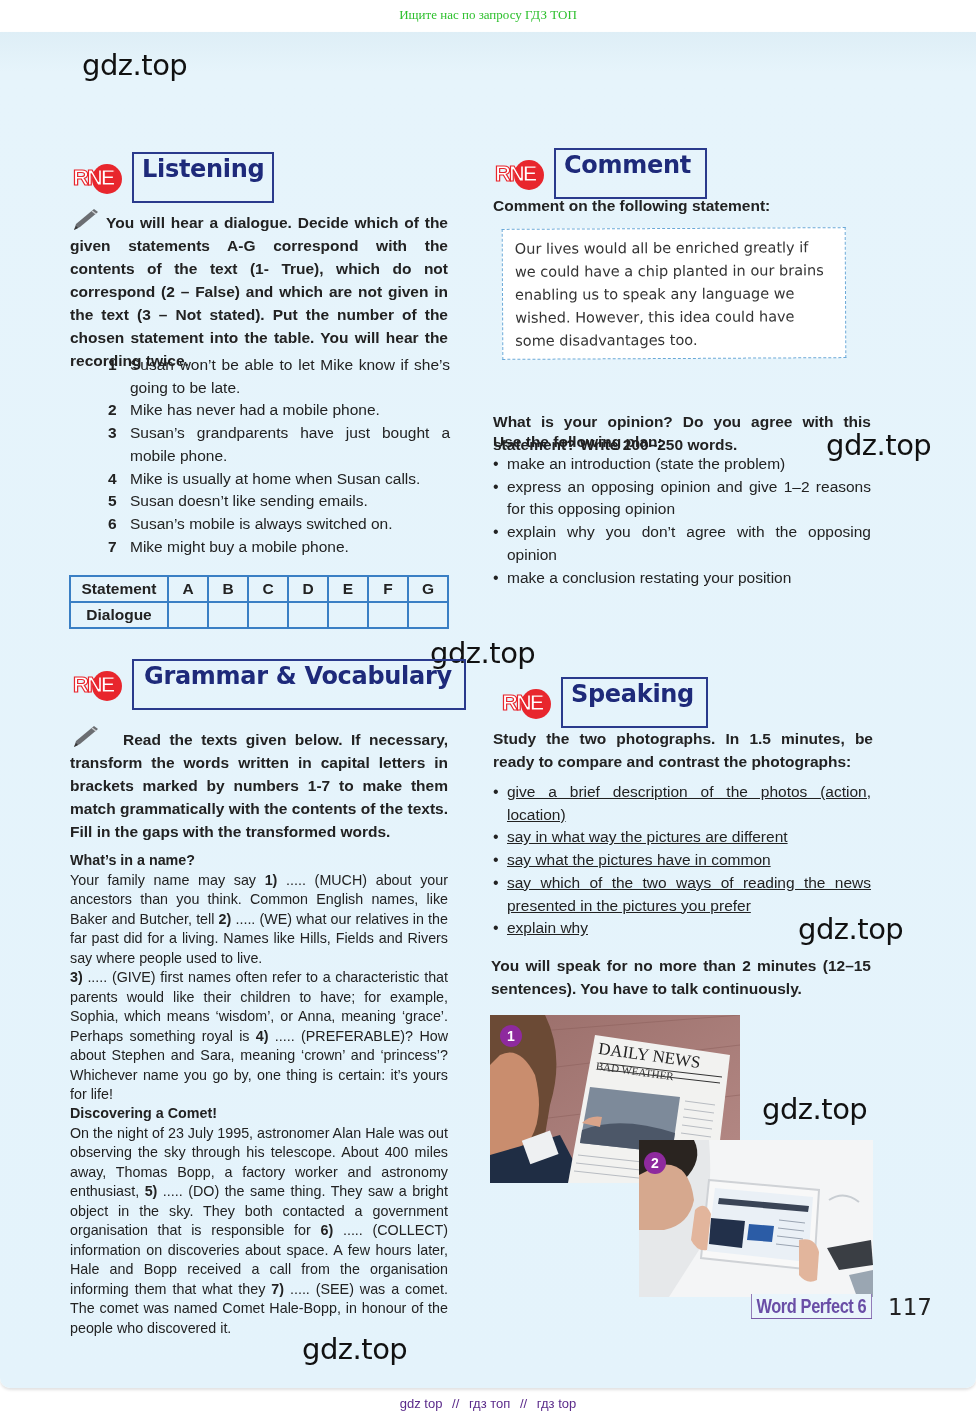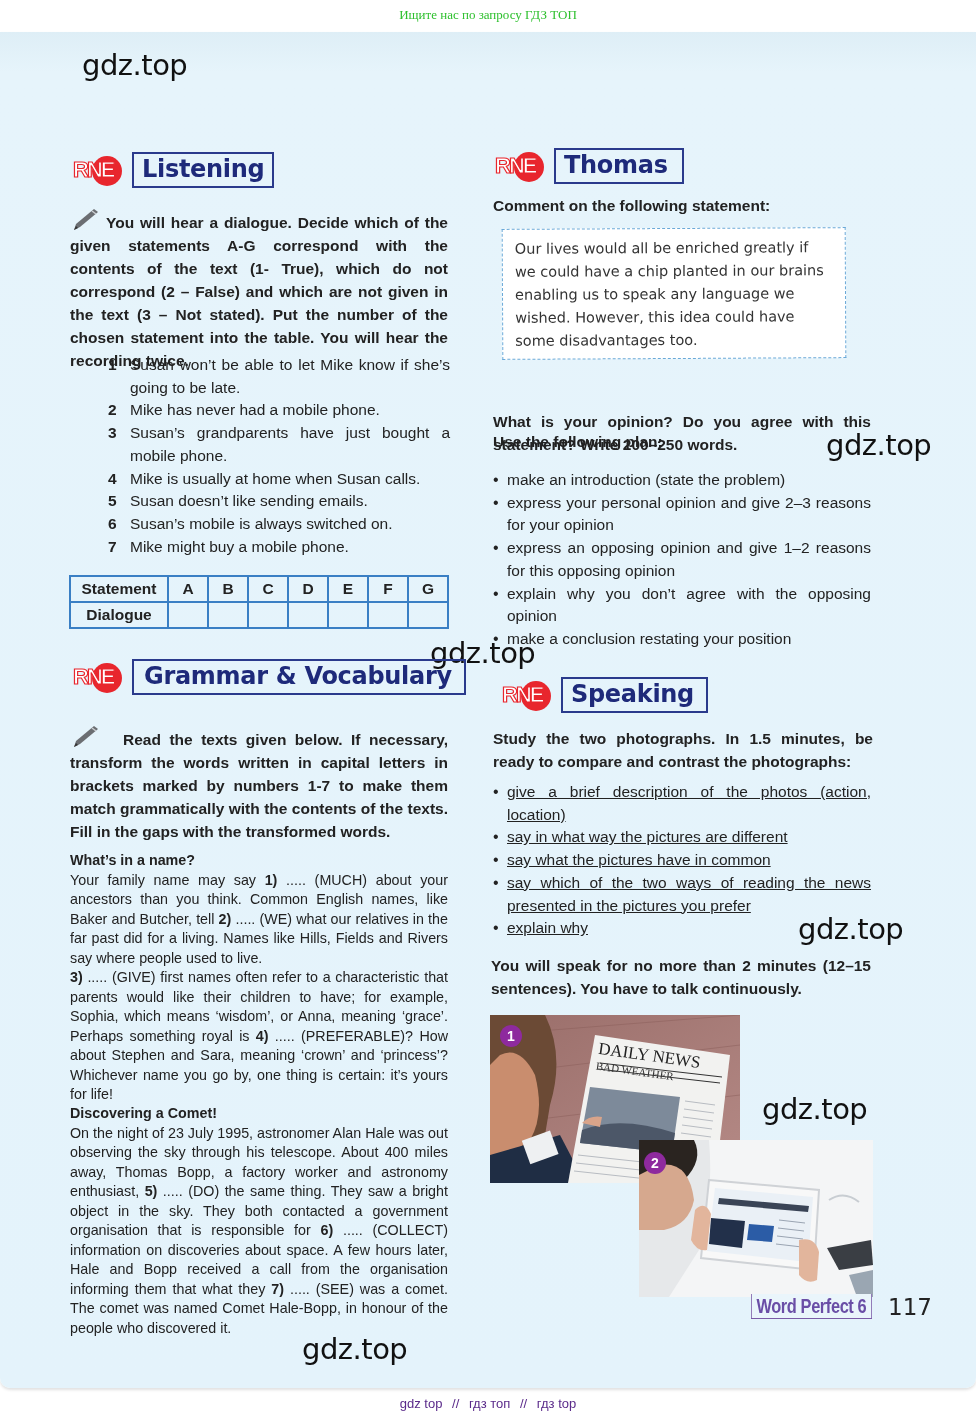--- a/index.html
+++ b/index.html
@@ -15,21 +15,21 @@
     font-size: 13px; color: #5a2a8a; line-height: 28px; }
   .bottom-bar span { margin: 0 3px; }
 
   .wm { position: absolute; font-family: "DejaVu Sans", sans-serif; font-size: 29px; color: #111; letter-spacing: -0.5px; }
 
   .sec-head { position: absolute; display: flex; align-items: center; }
   .rne { position: relative; width: 52px; height: 30px; margin-right: 8px; }
   .rne .circle { position: absolute; left: 20px; top: 1px; width: 30px; height: 30px; border-radius: 50%; background: #e8262d; }
   .rne .txt { position: absolute; left: 1px; top: 2px; font-family: "Liberation Sans", sans-serif; font-weight: bold;
     font-size: 22px; letter-spacing: -2px; color: #fff; -webkit-text-stroke: 1.2px #e8262d; }
-  .sec-title { border: 2px solid #2a3a8c; padding: 1px 8px 3px 8px; font-family: "DejaVu Sans", sans-serif; font-weight: bold;
+  .sec-title { border: 2px solid #2a3a8c; padding: 1px 8px 18px 8px; font-family: "DejaVu Sans", sans-serif; font-weight: bold;
     font-size: 24px; color: #1e2a7a; background: transparent; letter-spacing: -0.3px; }
   .para { position: absolute; font-size: 15.5px; line-height: 23px; text-align: justify; color: #222; }
   .para.bold { font-weight: bold; }
   .pen { display: inline-block; width: 32px; height: 26px; vertical-align: -4px; margin-right: 4px; }
 
   .numlist { position: absolute; list-style: none; font-size: 15.5px; line-height: 22.7px; color: #222; }
   .numlist li { display: flex; }
   .numlist .n { width: 22px; font-weight: bold; flex: none; }
   .numlist .t { flex: 1; text-align: justify; }
 
@@ -165,34 +165,33 @@
 
   <div class="story" style="left:70px; top:1072px; width:378px;">
     <span class="h">Discovering a Comet!</span><span>On the night of 23 July 1995, astronomer Alan Hale was out observing the sky through his telescope. About 400 miles away, Thomas Bopp, a factory worker and astronomy enthusiast, </span><b>5)</b><span> ..... (DO) the same thing. They saw a bright object in the sky. They both contacted a government organisation that is responsible for </span><b>6)</b><span> ..... (COLLECT) information on discoveries about space. A few hours later, Hale and Bopp received a call from the organisation informing them that what they </span><b>7)</b><span> ..... (SEE) was a comet. The comet was named Comet Hale-Bopp, in honour of the people who discovered it.</span>
   </div>
 
   <div class="sec-head" style="left:494px; top:116px;">
     <div class="rne">
       <div class="circle"></div>
         <div class="txt">RNE</div>
     </div>
-    <div class="sec-title" style="padding-right:14px;">Thomas</div>
+    <div class="sec-title" style="padding-right:14px;">Comment</div>
   </div>
 
   <div class="para bold" style="left:493px; top:162px; width:380px;">Comment on the following statement:</div>
 
   <div class="quote-box" style="left:502px; top:196px; width:344px;">Our lives would all be enriched greatly if we could have a chip planted in our brains enabling us to speak any language we wished. However, this idea could have some disadvantages too.</div>
 
   <div class="para bold" style="left:493px; top:342px; width:378px;margin-top:36px;">What is your opinion? Do you agree with this statement? Write 200–250 words.</div>
 
   <div class="para bold" style="left:493px; top:398px; width:378px;">Use the following plan:</div>
 
-  <ul class="bullets" style="left:493px; top:421px; width:378px;margin-top:16px;">
+  <ul class="bullets" style="left:493px; top:421px; width:378px;">
     <li>make an introduction (state the problem)</li>
-    <li>express your personal opinion and give 2–3 reasons for your opinion</li>
     <li>express an opposing opinion and give 1–2 reasons for this opposing opinion</li>
     <li>explain why you don’t agree with the opposing opinion</li>
     <li>make a conclusion restating your position</li>
   </ul>
 
   <div class="sec-head" style="left:501px; top:645px;">
     <div class="rne">
       <div class="circle"></div>
         <div class="txt">RNE</div>
     </div>

